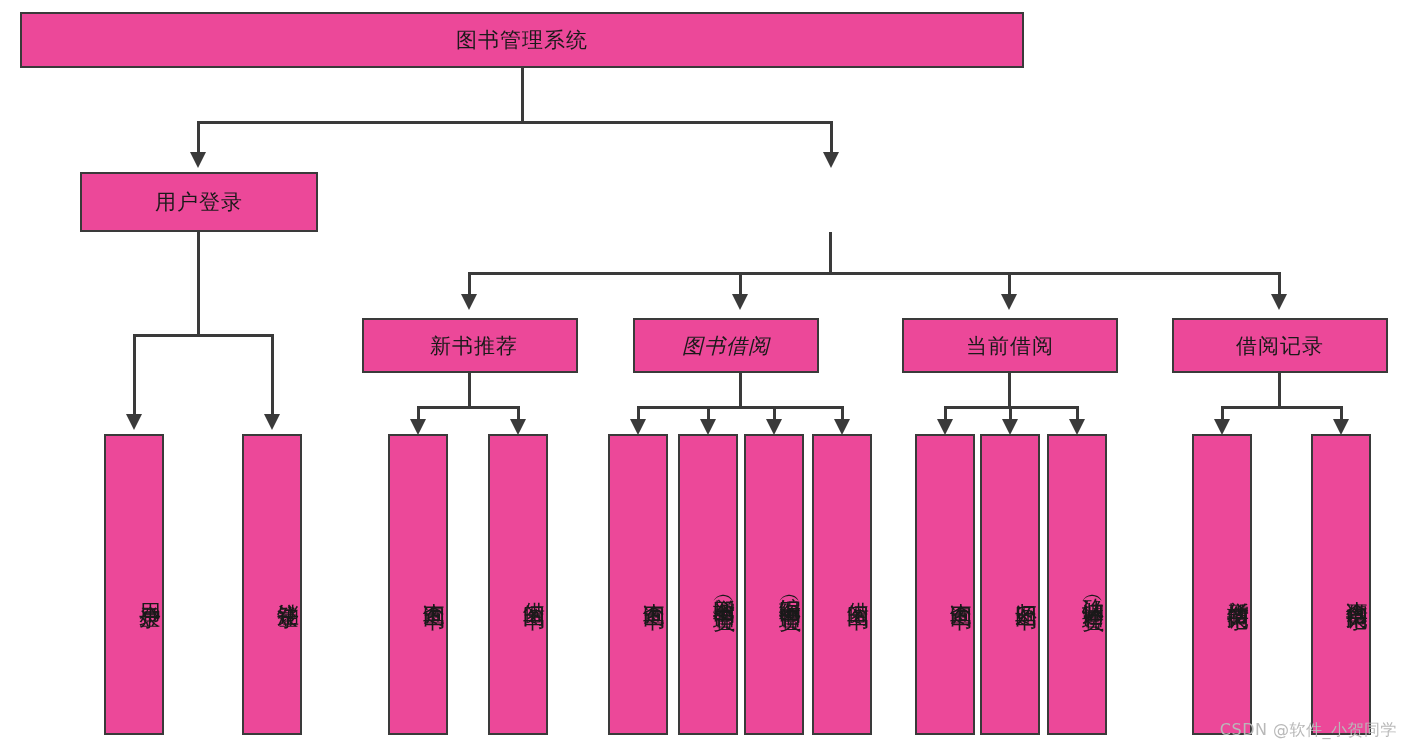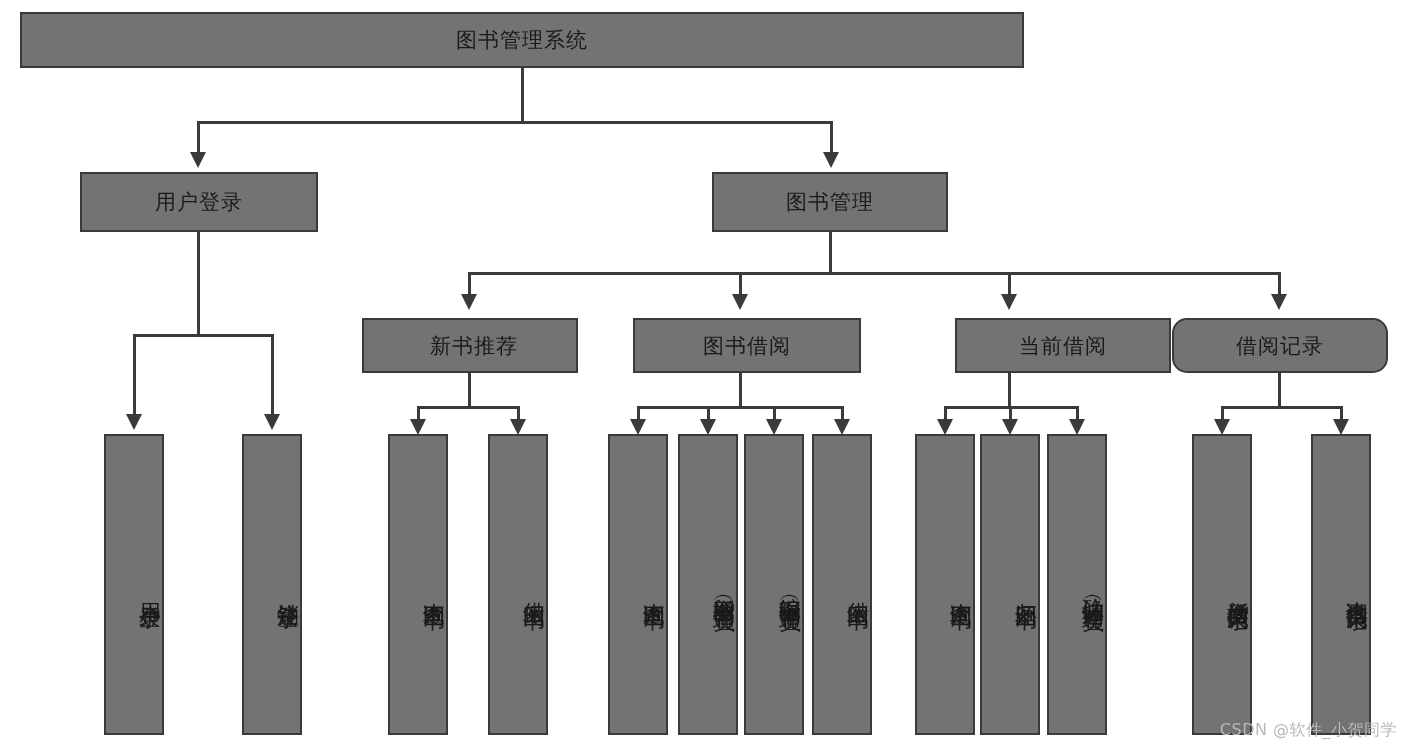--- a/index.html
+++ b/index.html
@@ -12,21 +12,21 @@
     width: 1405px;
     height: 747px;
     background: #ffffff;
     font-family: "DejaVu Sans", "Liberation Sans", sans-serif;
     overflow: hidden;
   }
   .node {
     position: absolute;
     box-sizing: border-box;
     border: 2.5px solid #3a3a3a;
-    background: #737373;
+    background: #ec4899;
     display: flex;
     align-items: center;
     justify-content: center;
     color: #1a1a1a;
   }
   .node.horiz {
     font-size: 21px;
     letter-spacing: 1px;
   }
   .node.vert {
@@ -83,23 +83,20 @@
   <div class="ln h" style="left:197px; top:121px; width:635px;"></div>
 
   <div class="ln v" style="left:197px; top:121px; height:33px;"></div>
   <div class="arrow" style="left:190px; top:152px;"></div>
 
   <div class="ln v" style="left:830px; top:121px; height:33px;"></div>
   <div class="arrow" style="left:823px; top:152px;"></div>
 
   <div class="node horiz" style="left:80px; top:172px; width:238px; height:60px;">
     <span>用户登录</span>
-  </div>
-  <div class="node horiz" style="left:712px; top:172px; width:236px; height:60px;">
-    <span>图书管理</span>
   </div>
 
   <div class="ln v" style="left:197px; top:232px; height:104px;"></div>
   <div class="ln h" style="left:133px; top:334px; width:140px;"></div>
   <div class="ln v" style="left:133px; top:334px; height:82px;"></div>
   <div class="arrow" style="left:126px; top:414px;"></div>
   <div class="ln v" style="left:271px; top:334px; height:82px;"></div>
   <div class="arrow" style="left:264px; top:414px;"></div>
 
   <div class="ln v" style="left:829px; top:232px; height:42px;"></div>
@@ -109,27 +106,27 @@
   <div class="ln v" style="left:739px; top:272px; height:24px;"></div>
   <div class="arrow" style="left:732px; top:294px;"></div>
   <div class="ln v" style="left:1008px; top:272px; height:24px;"></div>
   <div class="arrow" style="left:1001px; top:294px;"></div>
   <div class="ln v" style="left:1278px; top:272px; height:24px;"></div>
   <div class="arrow" style="left:1271px; top:294px;"></div>
 
   <div class="node horiz" style="left:362px; top:318px; width:216px; height:55px;padding-left:8px;">
     <span>新书推荐</span>
   </div>
-  <div class="node horiz" style="left:633px; top:318px; width:228px; height:55px;">
+  <div class="node horiz" style="left:633px; top:318px; width:186px; height:55px;font-style:italic;">
     <span>图书借阅</span>
   </div>
-  <div class="node horiz" style="left:955px; top:318px; width:216px; height:55px;">
+  <div class="node horiz" style="left:902px; top:318px; width:216px; height:55px;">
     <span>当前借阅</span>
   </div>
-  <div class="node horiz" style="left:1172px; top:318px; width:216px; height:55px;border-radius:15px;">
+  <div class="node horiz" style="left:1172px; top:318px; width:216px; height:55px;">
     <span>借阅记录</span>
   </div>
 
   <div class="ln v" style="left:468px; top:373px; height:36px;"></div>
   <div class="ln h" style="left:417px; top:406px; width:102px;"></div>
   <div class="ln v" style="left:417px; top:406px; height:15px;"></div>
   <div class="arrow" style="left:410px; top:419px;"></div>
   <div class="ln v" style="left:517px; top:406px; height:15px;"></div>
   <div class="arrow" style="left:510px; top:419px;"></div>
 

